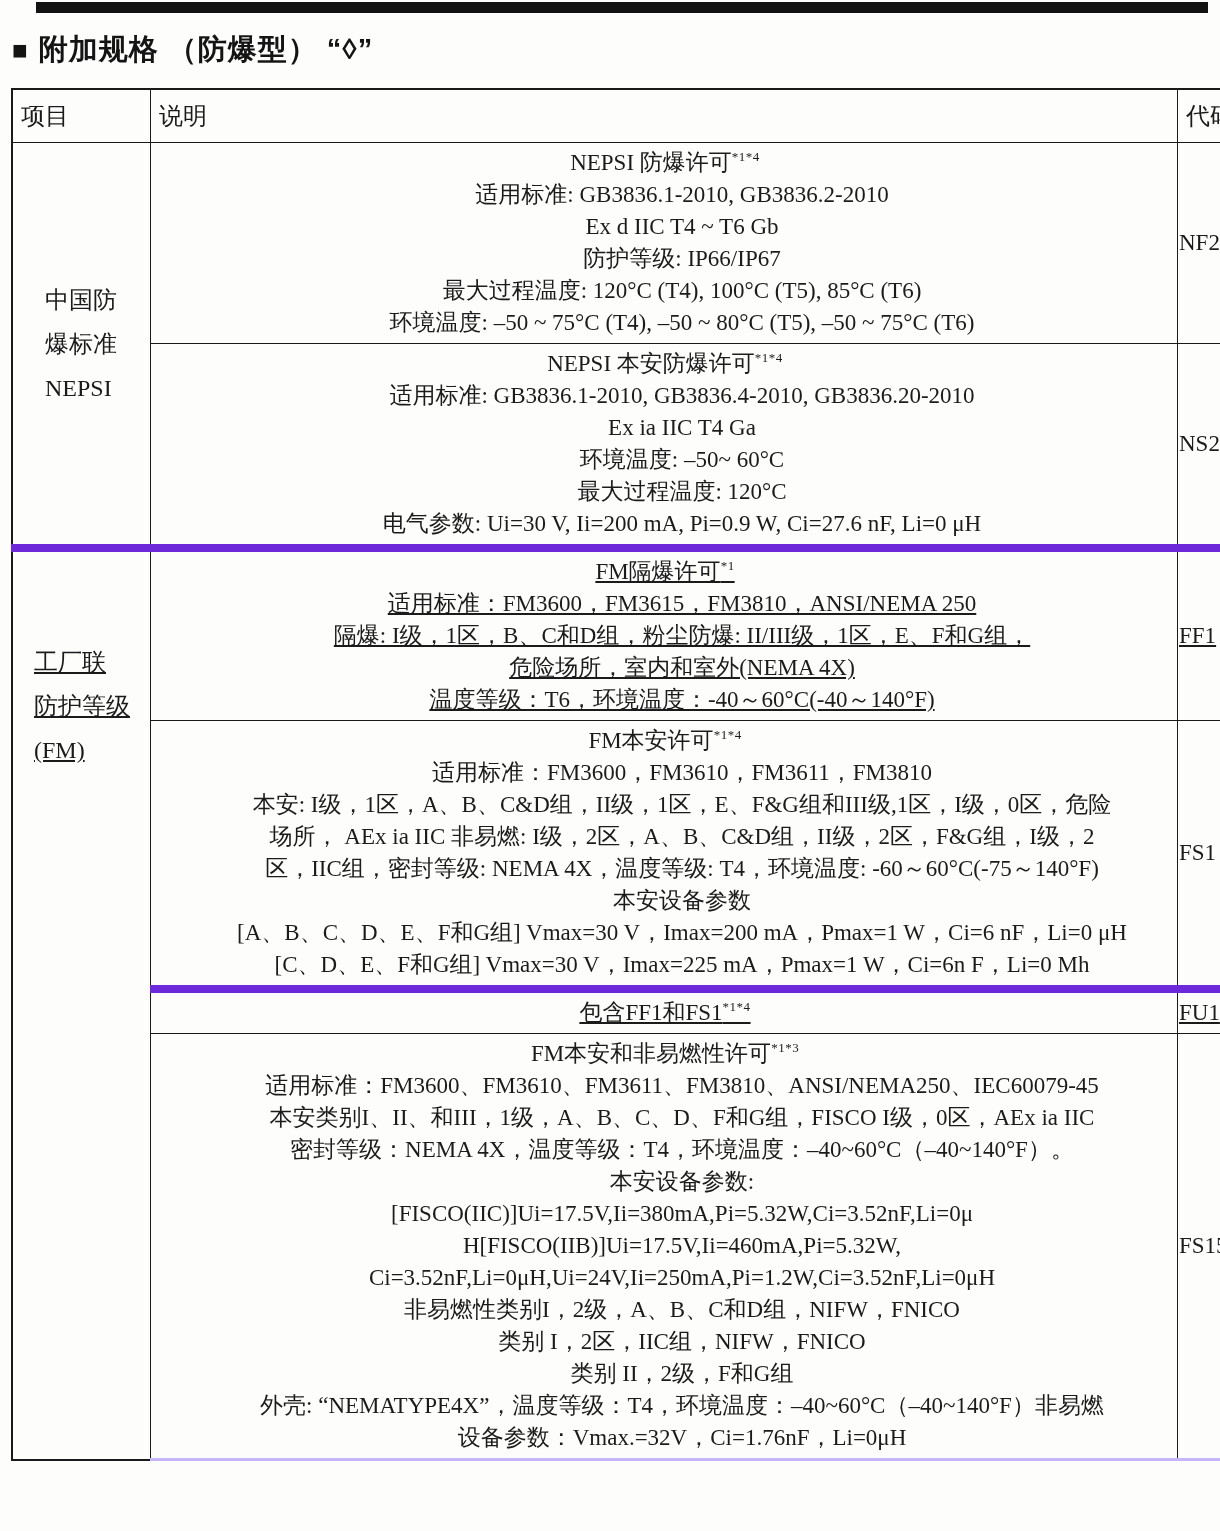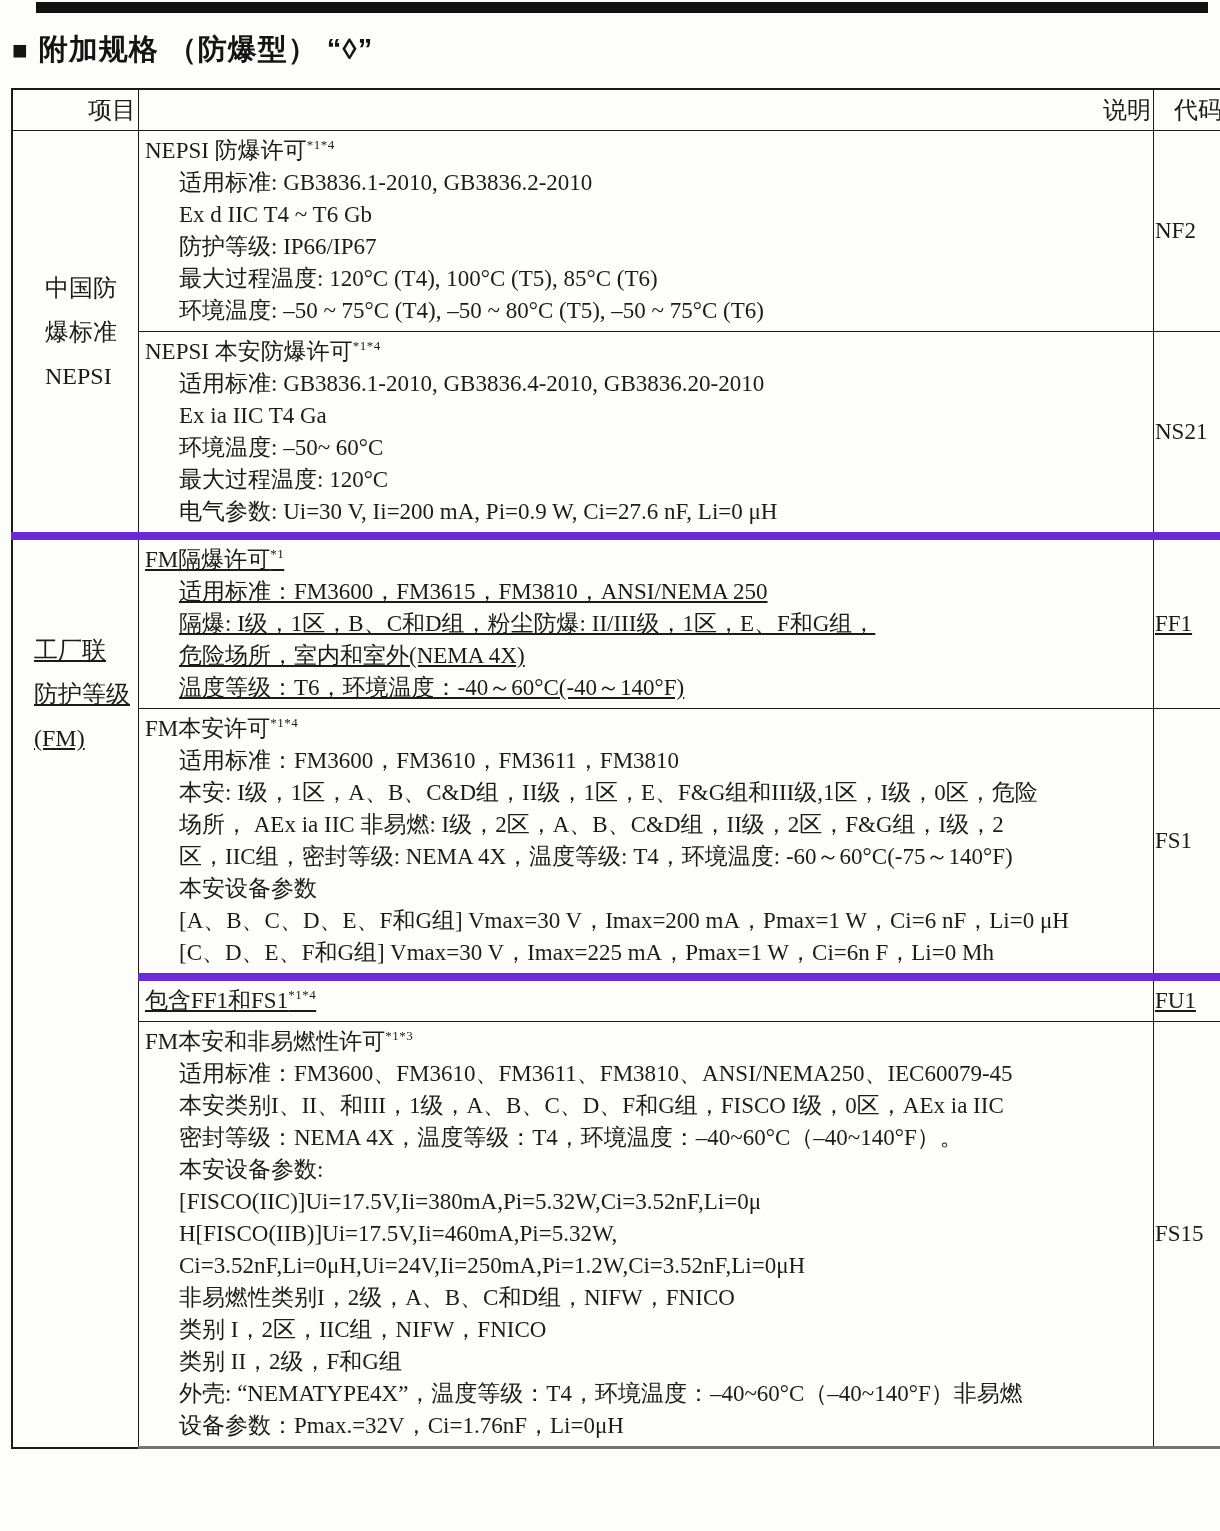--- a/index.html
+++ b/index.html
@@ -28,32 +28,32 @@
     width:1197px;
     border-collapse:collapse;
     table-layout:fixed;
   }
   table.spec th,table.spec td{
     border:1.6px solid #1a1a1a;
     font-weight:normal;
   }
   table.spec{border:2px solid #1a1a1a;}
   tr.sep td{border-top:8px solid #6d28d9;text-decoration:underline;}
-  table.spec tbody tr:last-child td{border-bottom:3px solid #737373;font-family:Liberation Serif, serif;}
+  table.spec tbody tr:last-child td{border-bottom:3px solid #c4b5fd;font-family:Liberation Serif, serif;}
   th.c-item{width:121px;}
   th.c-desc{width:1010px;}
   th.c-code{width:66px;}
   table.spec th{
-    font-size:24px;height:36px;text-align:right;padding:2px;
+    font-size:24px;height:36px;text-align:left;padding:8px;
   }
   td.desc{
     padding:4px 4px 4px 6px;vertical-align:top;
   }
   .line{
-    font-size:23px;line-height:32px;white-space:nowrap;
+    font-size:23px;line-height:32px;white-space:nowrap;text-align:center;
   }
   .line.ind{padding-left:34px;}
   sup.fn{font-size:13px;vertical-align:super;line-height:0;letter-spacing:0.5px;}
   td.item{
     font-size:24px;line-height:44px;vertical-align:middle;
     padding-left:32px;
   }
   td.item.fm{vertical-align:top;padding-top:88px;padding-left:21px;}
   td.code{
     font-size:23px;vertical-align:middle;
@@ -152,18 +152,18 @@
         <div class="line ind">本安类别I、II、和III，1级，A、B、C、D、F和G组，FISCO  I级，0区，AEx ia IIC</div>
         <div class="line ind">密封等级：NEMA 4X，温度等级：T4，环境温度：–40~60°C（–40~140°F）。</div>
         <div class="line ind">本安设备参数:</div>
         <div class="line ind">[FISCO(IIC)]Ui=17.5V,Ii=380mA,Pi=5.32W,Ci=3.52nF,Li=0μ</div>
         <div class="line ind">H[FISCO(IIB)]Ui=17.5V,Ii=460mA,Pi=5.32W,</div>
         <div class="line ind">Ci=3.52nF,Li=0μH,Ui=24V,Ii=250mA,Pi=1.2W,Ci=3.52nF,Li=0μH</div>
         <div class="line ind">非易燃性类别I，2级，A、B、C和D组，NIFW，FNICO</div>
         <div class="line ind">类别 I，2区，IIC组，NIFW，FNICO</div>
         <div class="line ind">类别 II，2级，F和G组</div>
         <div class="line ind">外壳: “NEMATYPE4X”，温度等级：T4，环境温度：–40~60°C（–40~140°F）非易燃</div>
-        <div class="line ind">设备参数：Pmax.=32V，Ci=1.76nF，Li=0μH</div>
+        <div class="line ind">设备参数：Vmax.=32V，Ci=1.76nF，Li=0μH</div>
       </td>
       <td class="code">FS15</td>
     </tr>
   </tbody>
 </table>
 
 </body></html>

